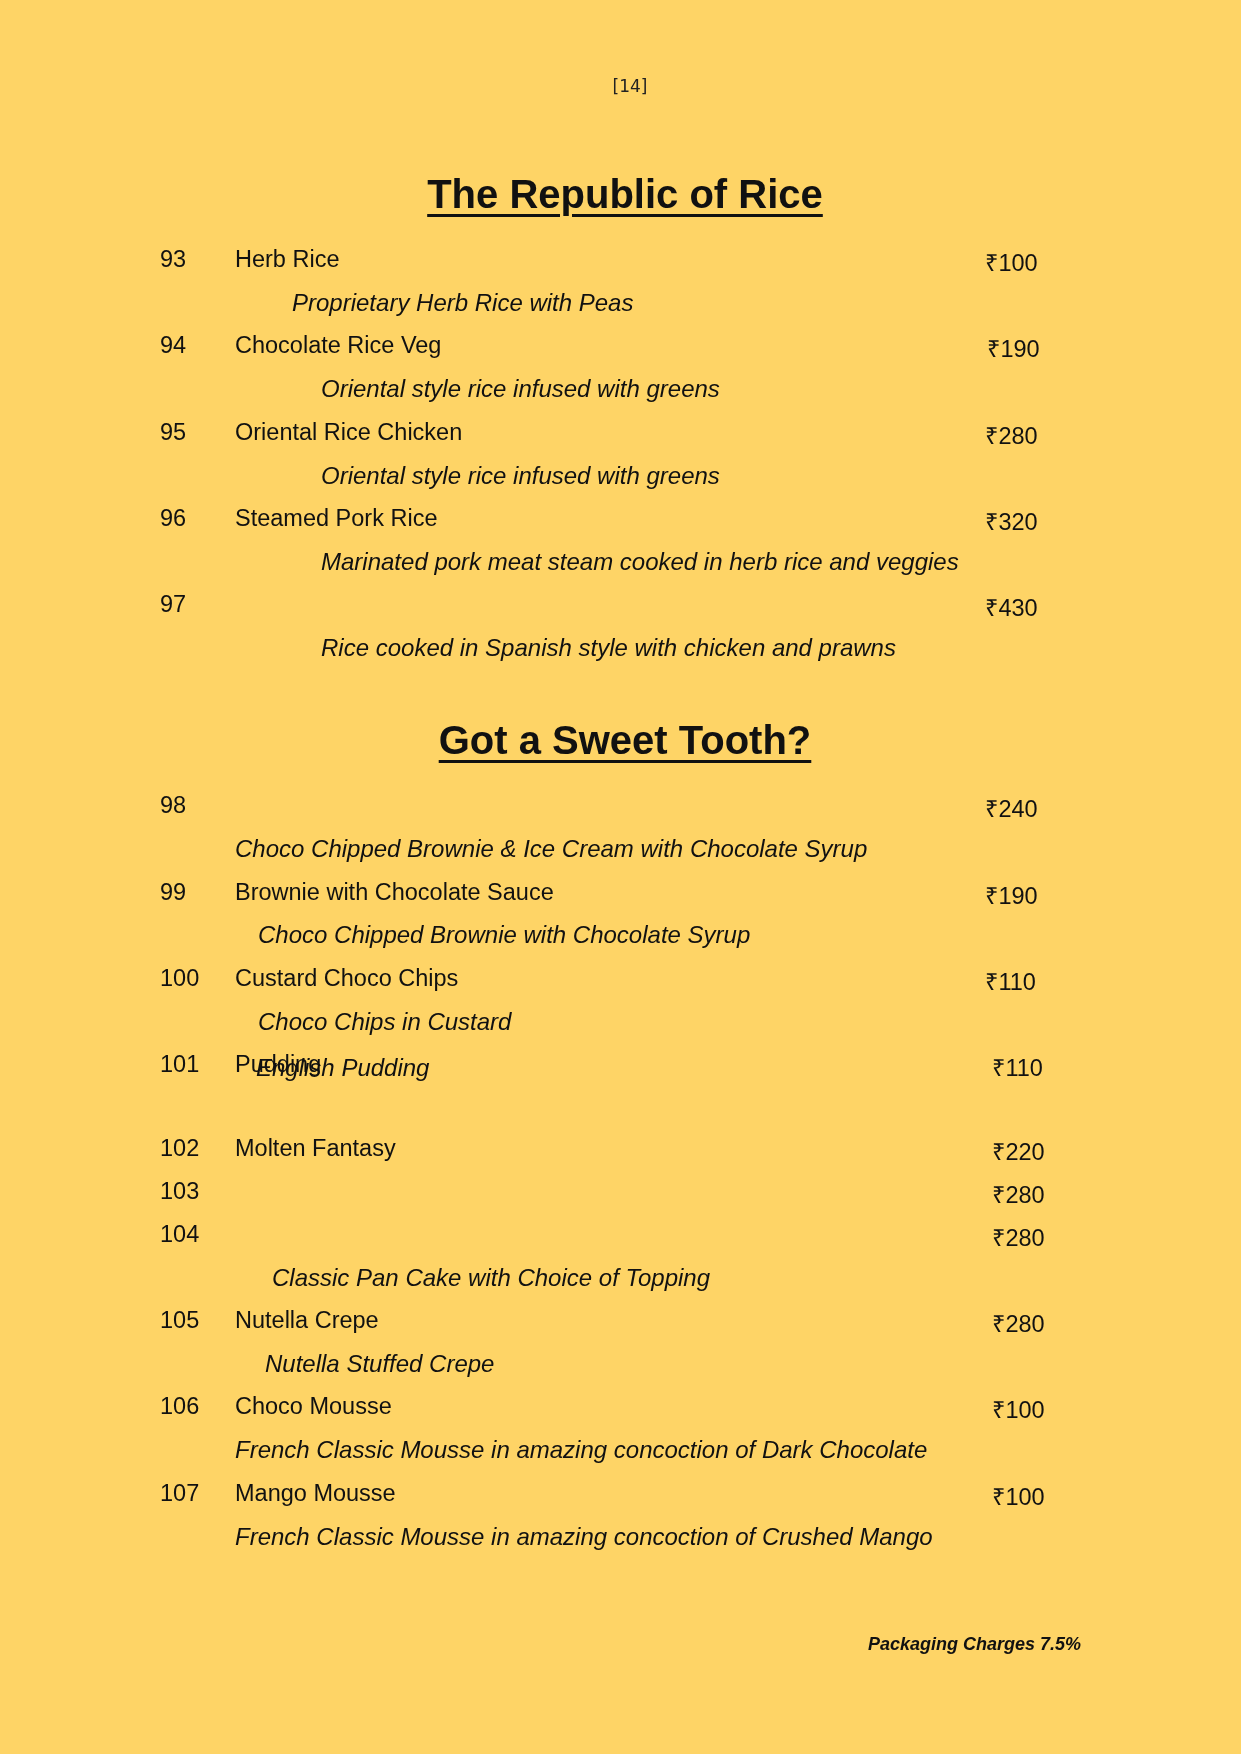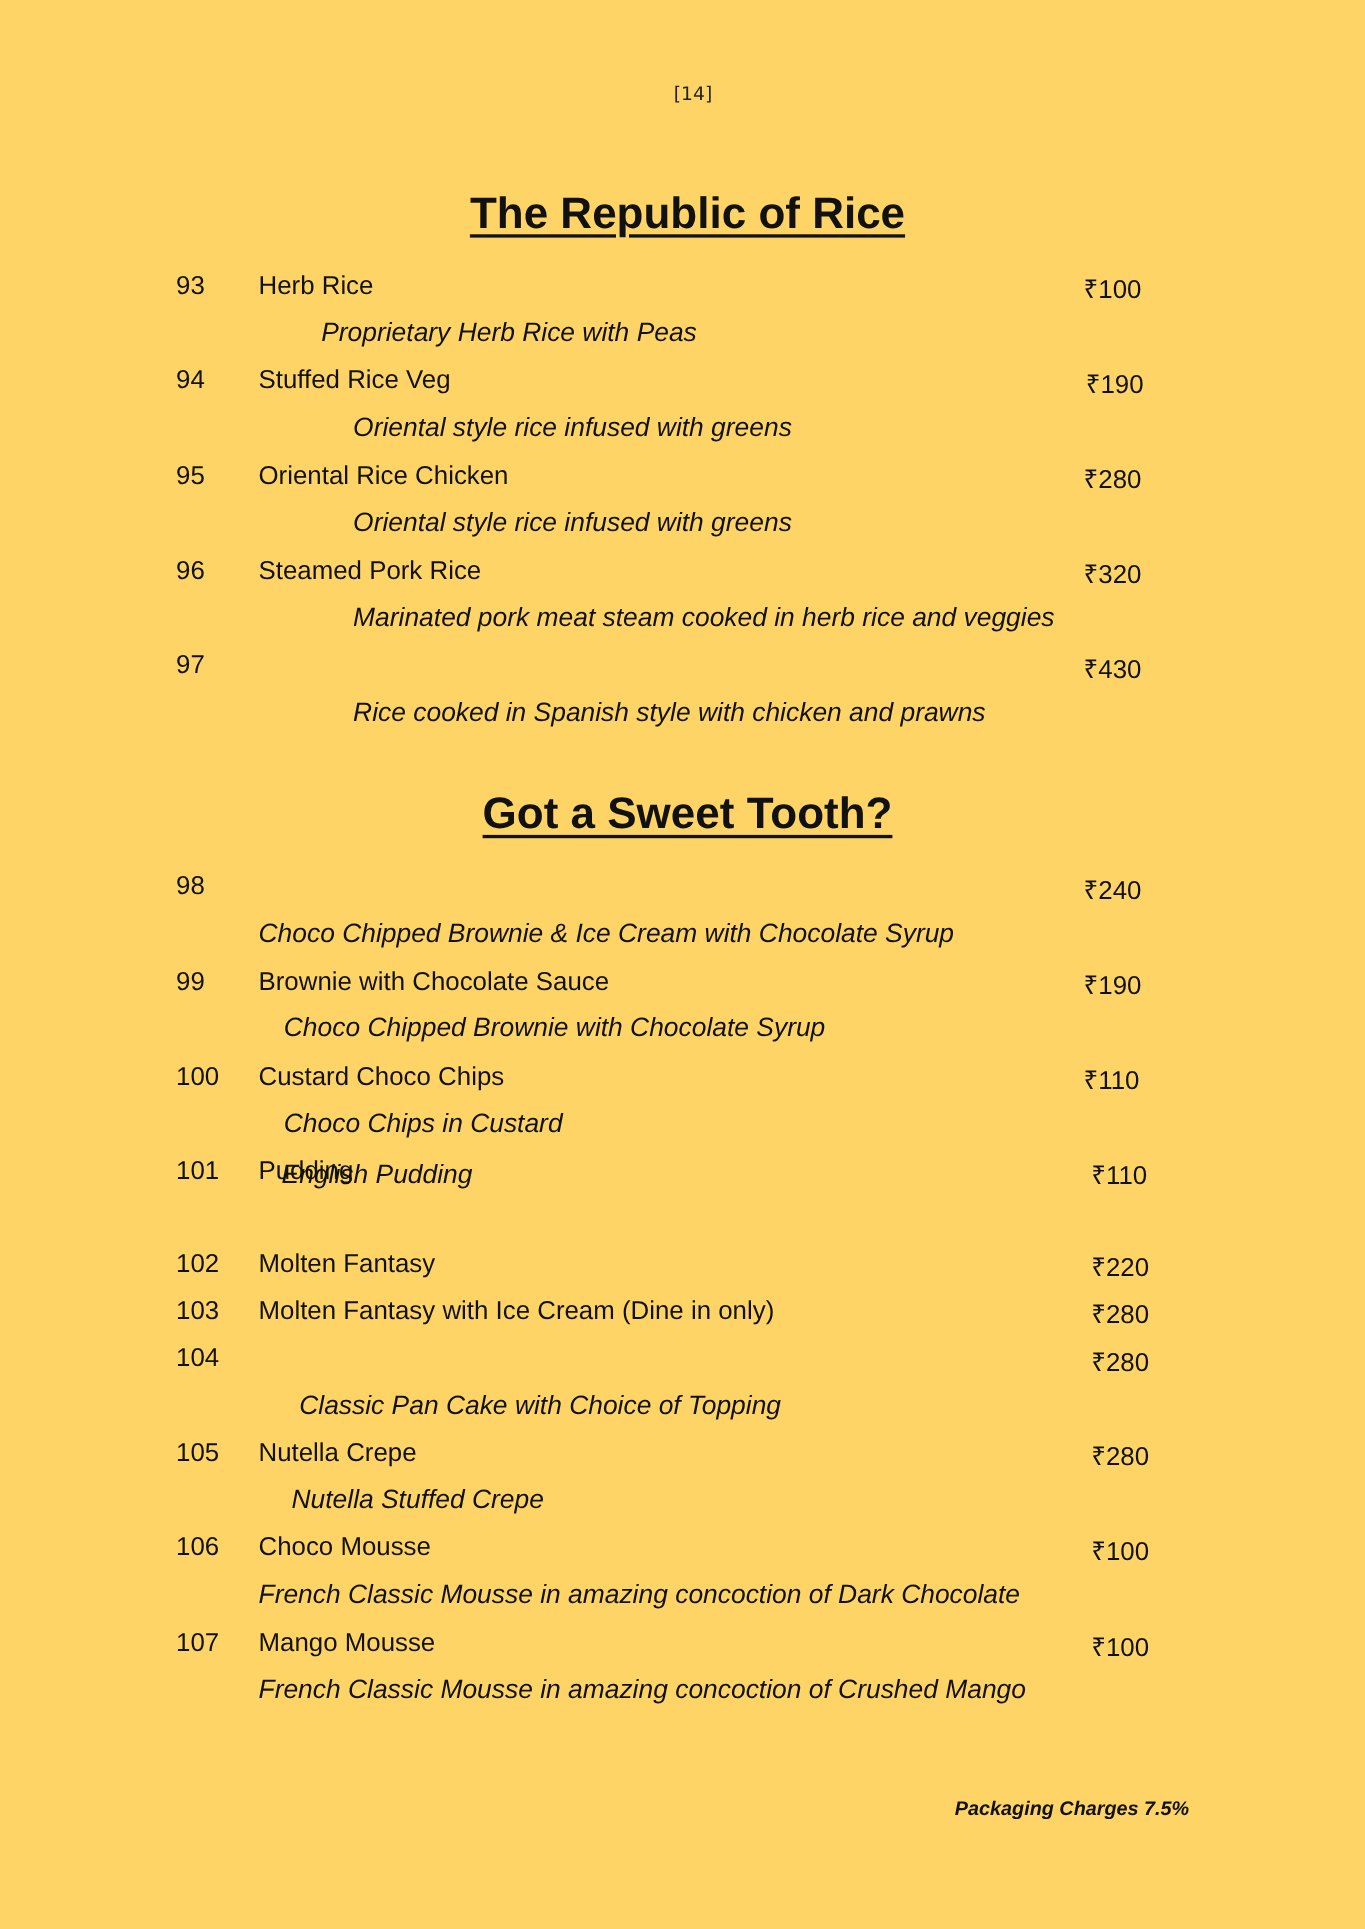--- a/index.html
+++ b/index.html
@@ -41,21 +41,21 @@
 
 <div class="row" style="top:246px">
   <span class="num">93</span>
   <span class="name">Herb Rice</span>
   <span class="price" style="left:985px">₹100</span>
 </div>
 <div class="desc" style="top:289px;left:292px">Proprietary Herb Rice with Peas</div>
 
 <div class="row" style="top:332px">
   <span class="num">94</span>
-  <span class="name">Stuffed Rice Veg</span>
+  <span class="name">Chocolate Rice Veg</span>
   <span class="price" style="left:987px">₹190</span>
 </div>
 <div class="desc" style="top:375px;left:321px">Oriental style rice infused with greens</div>
 
 <div class="row" style="top:419px">
   <span class="num">95</span>
   <span class="name">Oriental Rice Chicken</span>
   <span class="price" style="left:985px">₹280</span>
 </div>
 <div class="desc" style="top:462px;left:321px">Oriental style rice infused with greens</div>
@@ -103,21 +103,20 @@
 <div class="desc" style="top:1054px;left:256px;font-size:24px">English Pudding</div>
 
 <div class="row" style="top:1135px">
   <span class="num">102</span>
   <span class="name">Molten Fantasy</span>
   <span class="price" style="left:992px">₹220</span>
 </div>
 
 <div class="row" style="top:1178px">
   <span class="num">103</span>
-  <span class="name">Molten Fantasy with Ice Cream (Dine in only)</span>
   <span class="price" style="left:992px">₹280</span>
 </div>
 
 <div class="row" style="top:1221px">
   <span class="num">104</span>
   <span class="price" style="left:992px">₹280</span>
 </div>
 <div class="desc" style="top:1264px;left:272px">Classic Pan Cake with Choice of Topping</div>
 
 <div class="row" style="top:1307px">

